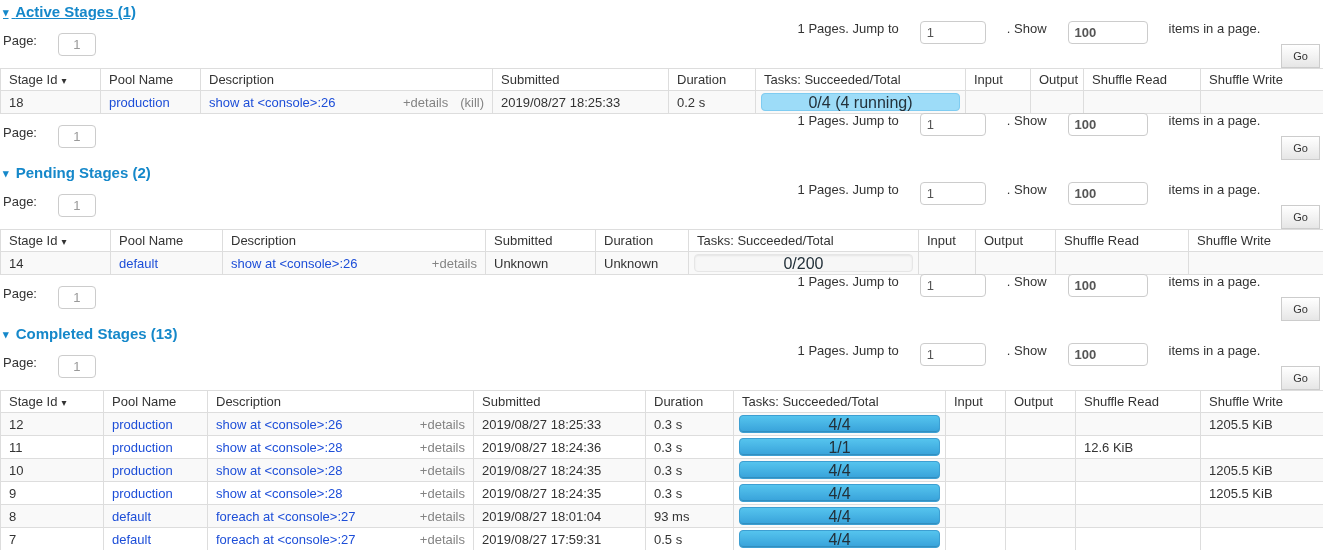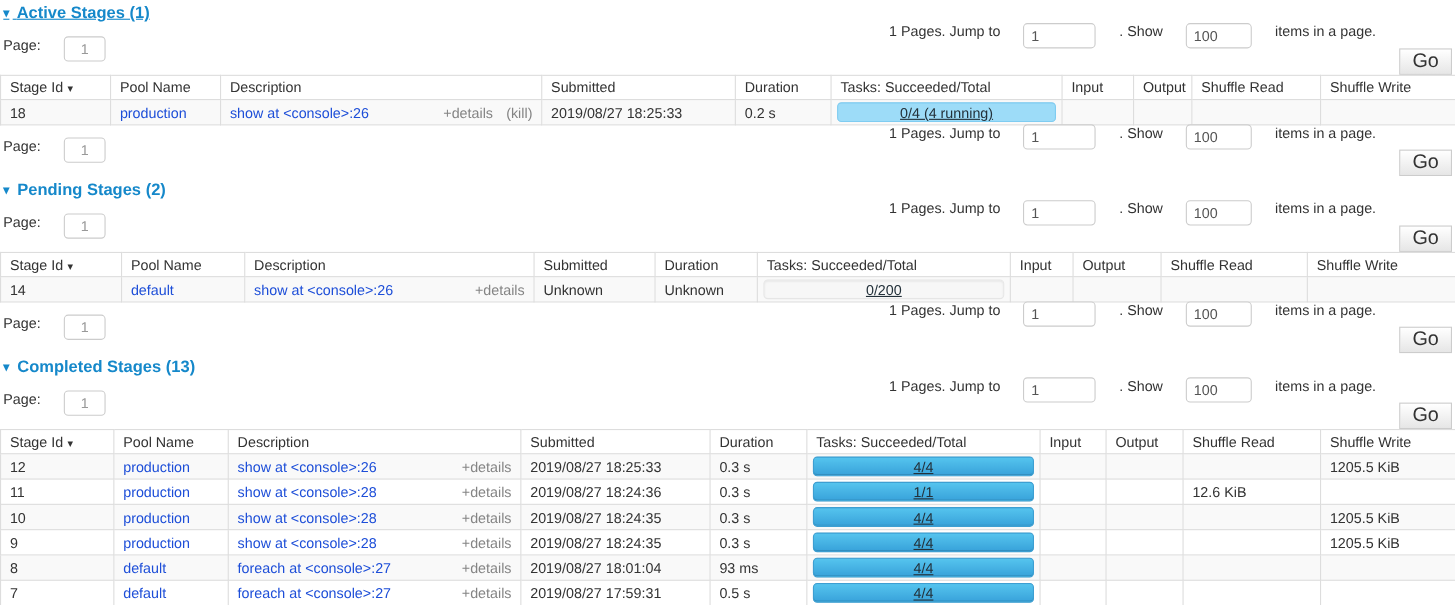--- a/index.html
+++ b/index.html
@@ -22,25 +22,25 @@
   .page-left, .page-right { display: flex; gap: 21px; }
   input { font-family: "Liberation Sans", sans-serif; font-size: 13px; outline: none; }
   input.pagebox {
     width: 38px; height: 23px; border: 1px solid #ccc; border-radius: 4px;
     text-align: center; color: #999;
   }
   input.jump {
     width: 66px; height: 23px; border: 1px solid #ccc; border-radius: 4px;
     padding: 0 6px; color: #555;
   }
-  input.show { width: 60px; }
+  input.show { width: 80px; font-weight: bold; }
   button.go {
     height: 24px; padding: 0 11px; border: 1px solid #ccc; border-radius: 0;
     background: linear-gradient(#ffffff, #e6e6e6); color: #333;
-    font-family: "Liberation Sans", sans-serif; font-size: 18px; cursor: pointer; margin-top: 23px;
+    font-family: "Liberation Sans", sans-serif; font-size: 11px; cursor: pointer; margin-top: 23px;
   }
   table {
     width: 1323px; border-collapse: collapse; table-layout: fixed;
     margin: 0;
   }
   th, td {
     border: 1px solid #ddd; padding: 2px 8px; height: 22px;
     text-align: left; font-size: 13px; white-space: nowrap; overflow: hidden;
   }
   th { font-weight: normal; background: #fff; cursor: pointer; }
@@ -58,21 +58,21 @@
     box-shadow: inset 0 1px 2px rgba(0,0,0,0.08);
   }
   .pbar { position: absolute; top: -1px; left: -1px; bottom: -1px; right: -1px; border-radius: 4px; }
   .pbar.running { background: #9ddcf8; border: 1px solid #7fccf1; }
   .pbar.completed {
     background: linear-gradient(#55c4ee, #38a2da);
     border: 1px solid #3d9fd2; box-shadow: inset 0 -1px 0 rgba(0,0,0,0.12);
   }
   .ptext {
     position: absolute; left: 0; right: 0; top: 0; bottom: 0;
-    text-align: center; line-height: 17px; font-size: 13px; color: #23313a; text-decoration: underline;
+    text-align: center; line-height: 17px; font-size: 16px; color: #23313a;
   }
 </style>
 </head>
 <body>
 
 <h4 class="section-title first">
   <span class="arrow">▾</span>
   <span>Active Stages (1)</span>
 </h4>
 

